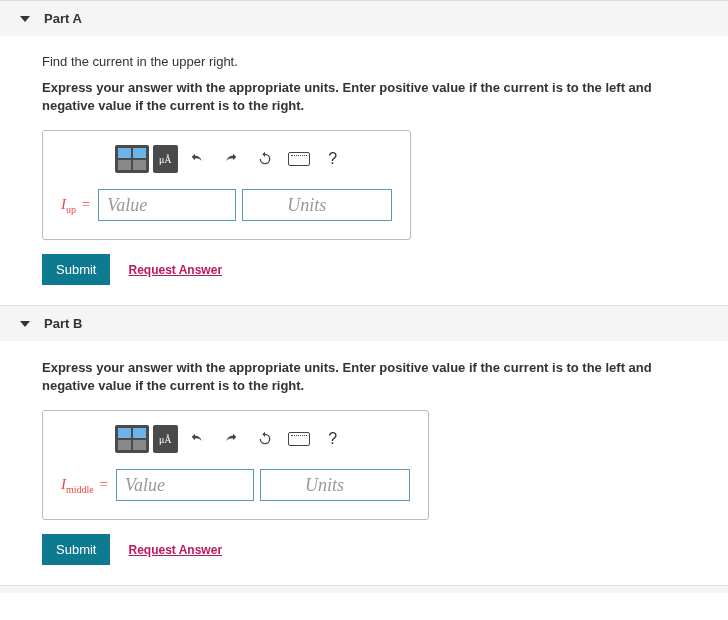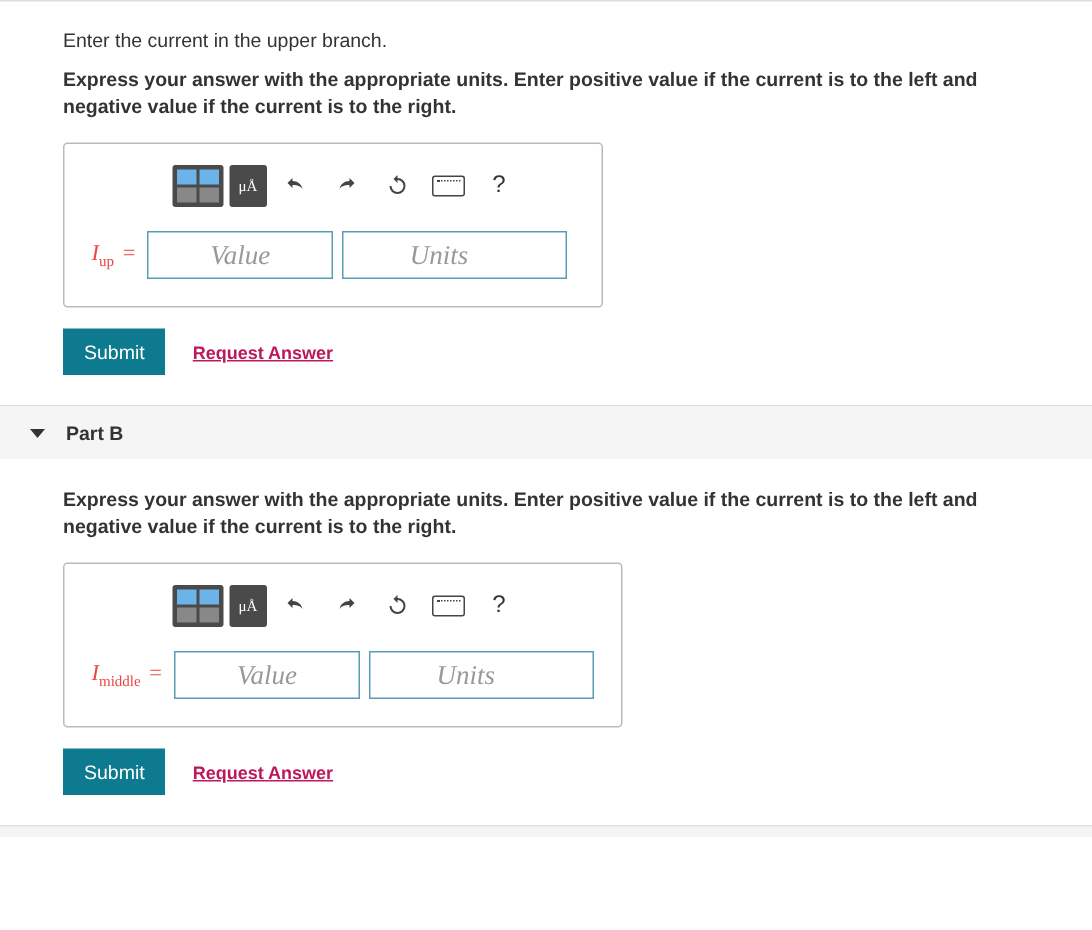--- a/index.html
+++ b/index.html
@@ -22,34 +22,38 @@
     .tool-ua { padding: 0 6px; width: auto; font-family: Georgia, serif; }
     .arrow-svg { width: 16px; height: 16px; }
     .kbd-icon { width: 22px; height: 14px; border: 1.5px solid #444; border-radius: 2px; position: relative; }
     .kbd-icon::before { content: ""; position: absolute; top: 2px; left: 2px; right: 2px; height: 2px; border-top: 1px dotted #444; }
     .q-mark { font-size: 16px; color: #333; }
     .input-row { display: flex; align-items: center; gap: 6px; }
     .var-label { font-family: Georgia, 'Times New Roman', serif; font-style: italic; font-size: 15px; color: #ef4444; white-space: nowrap; }
     .var-label .sub { font-size: 10px; font-style: normal; vertical-align: sub; }
     .eq { font-style: normal; margin: 0 2px; }
     .value-input, .units-input { height: 32px; border: 1px solid #5a9bb5; padding: 0 8px; font-family: Georgia, 'Times New Roman', serif; font-style: italic; font-size: 18px; color: #999; background: #fff; }
-    .value-input { width: 124px; text-align: center; }
+    .value-input { width: 138px; }
     .units-input { width: 150px; padding-left: 44px; }
     .value-input::placeholder, .units-input::placeholder { color: #999; font-style: italic; }
     .action-row { display: flex; align-items: center; gap: 18px; }
     .submit-btn { background: #0d7a8f; color: #fff; border: none; padding: 8px 14px; font-size: 13px; cursor: pointer; }
     .request-link { color: #be185d; font-weight: bold; font-size: 12px; text-decoration: underline; cursor: pointer; }
     .bottom-gap { height: 8px; background: #f5f5f5; border-top: 1px solid #e0e0e0; }
   </style>
 </head>
 <body>
 
 <div class="section">
+  <div class="section-header">
+    <div class="collapse-caret"></div>
+    <div class="section-title">Part A</div>
+  </div>
   <div class="section-body">
-    <p class="prompt">Enter the current in the upper branch.</p>
+    <p class="prompt">Find the current in the upper right.</p>
     <p class="instructions">Express your answer with the appropriate units. Enter positive value if the current is to the left and negative value if the current is to the right.</p>
 
     <div class="answer-box">
       <div class="toolbar">
         <button class="tool-btn tool-dark tool-frac">
           <div class="frac-inner">
             <div class="frac-cell lit"></div>
               <div class="frac-cell lit"></div>
             <div class="frac-cell"></div>
               <div class="frac-cell"></div>

